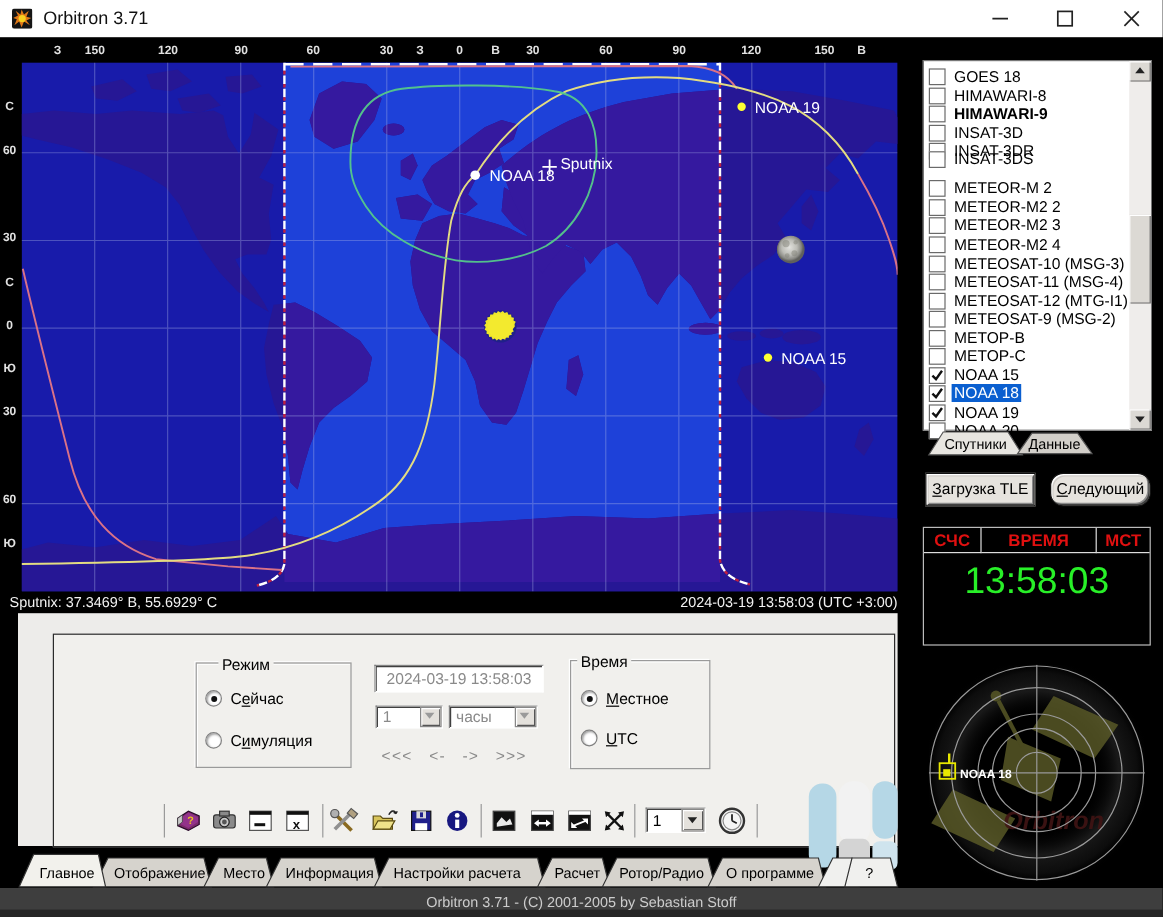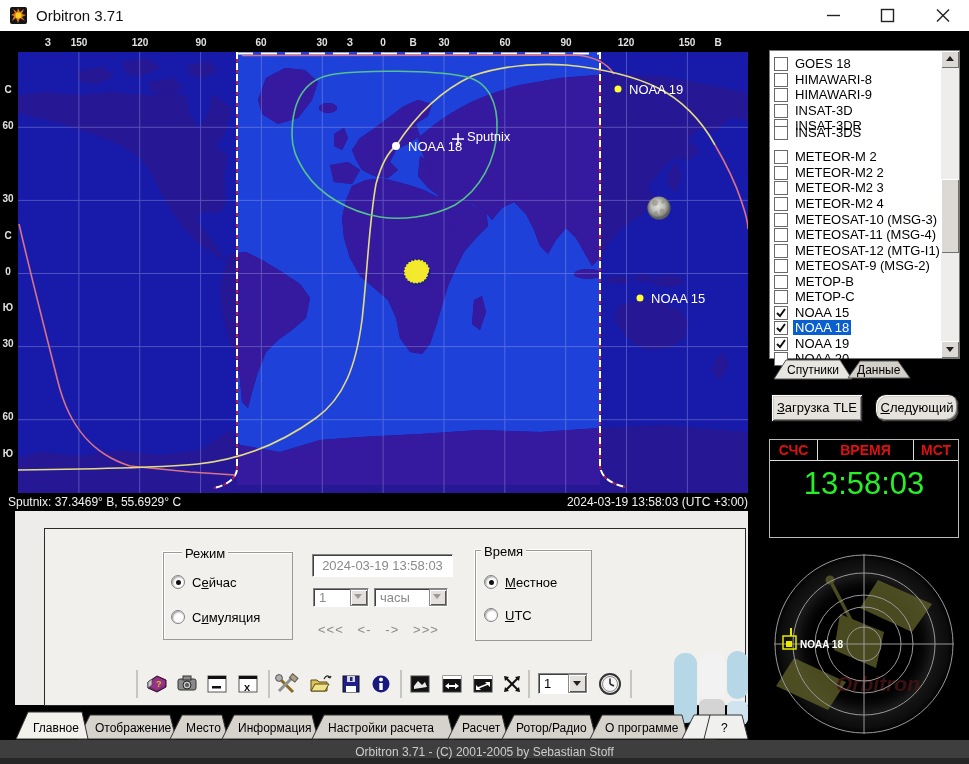--- a/index.html
+++ b/index.html
@@ -338,21 +338,21 @@
 <div class="li" style="top:5.0px;">
         <span class="cb"></span>
         <span class="litext" style="padding:0 2px;">GOES 18</span>
       </div>
 <div class="li" style="top:20.6px;">
         <span class="cb"></span>
         <span class="litext" style="padding:0 2px;">HIMAWARI-8</span>
       </div>
 <div class="li" style="top:36.1px;">
         <span class="cb"></span>
-        <span class="litext" style="padding:0 2px;">HIMAWARI-9</span>
+        <span class="litext" style="padding:0 2px;font-weight:bold;">HIMAWARI-9</span>
       </div>
 <div class="li" style="top:51.7px;">
         <span class="cb"></span>
         <span class="litext" style="padding:0 2px;">INSAT-3D</span>
       </div>
 <div class="li" style="top:67.2px;">
         <span class="cb"></span>
         <span class="litext" style="padding:0 2px;">INSAT-3DR</span>
       </div>
 <div class="li" style="top:74px;padding-left:20px;">

